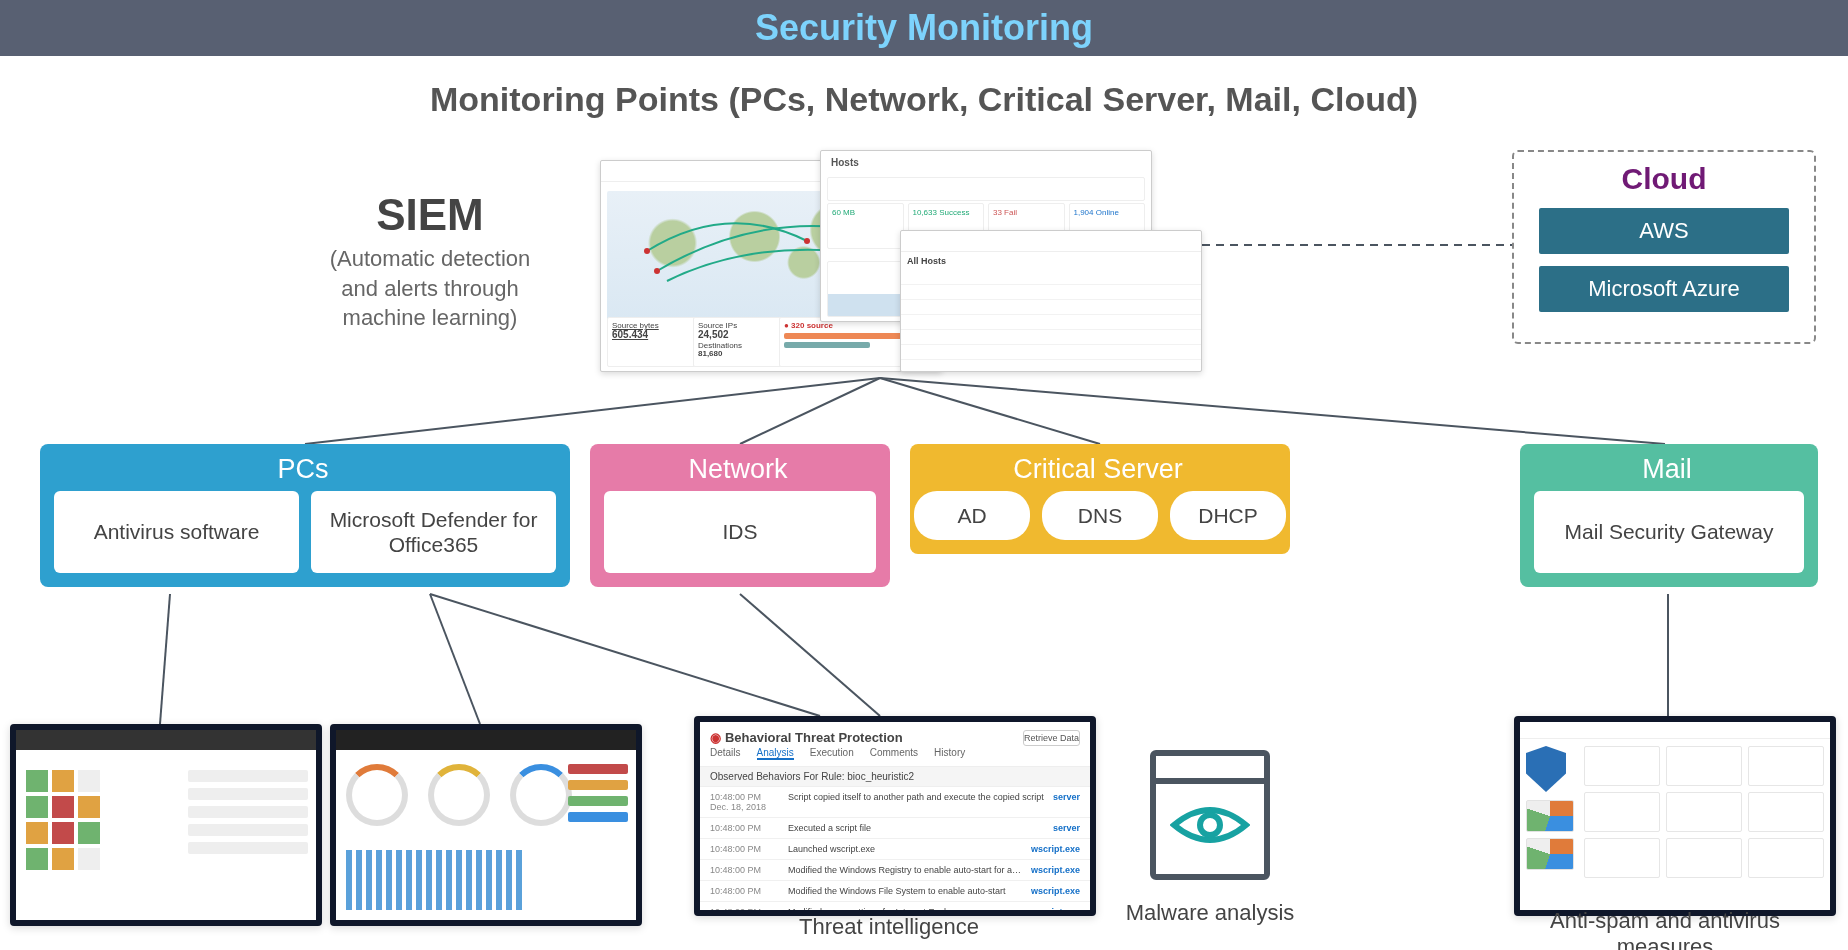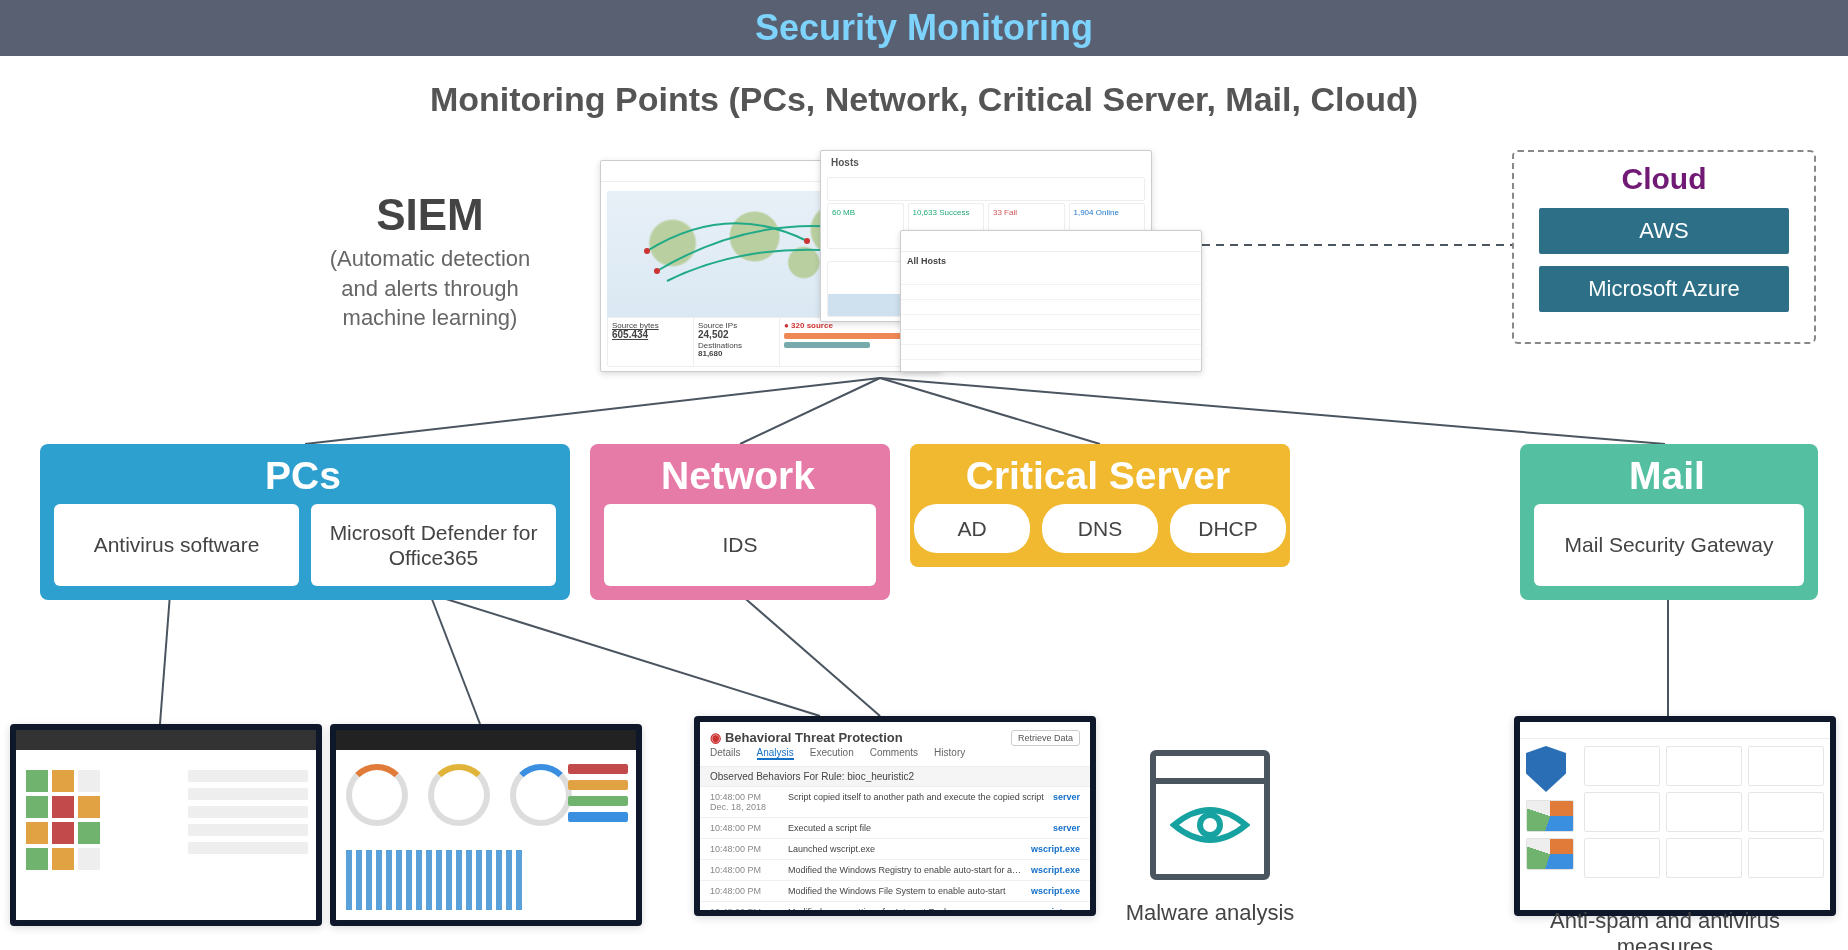--- a/index.html
+++ b/index.html
@@ -142,22 +142,22 @@
 
 
 .cat {
   position: absolute;
   top: 444px;
   border-radius: 8px;
   color: #fff;
   text-align: center;
 }
 .cat .cat-title{
-  font-size: 39px;
-  font-weight:700;
+  font-size: 27px;
+  font-weight:400;
   padding: 10px 4px 6px 0;
 }
 .cat .chips{
   display:flex;
   gap:12px;
   padding: 0 14px 14px 14px;
   justify-content:center;
 }
 .chip{
   background:#fff;
@@ -209,21 +209,21 @@
 .sc2 .legend div{height:10px; margin-bottom:6px; border-radius:2px;}
 
 .sc3 .title{font-size:13px; font-weight:600; padding:8px 10px 2px; color:#444;}
 .sc3 .tabs{display:flex; gap:16px; font-size:10px; color:#666; padding:0 10px 6px;}
 .sc3 .tabs span.active{color:#1570c8; border-bottom:2px solid #1570c8;}
 .sc3 .subt{font-size:10px; padding:4px 10px; background:#f5f5f5; border-top:1px solid #eee; border-bottom:1px solid #eee;}
 .sc3 .row{display:flex; font-size:9px; padding:5px 10px; border-bottom:1px solid #f0f0f0; gap:8px;}
 .sc3 .row .ts{width:70px; color:#888; flex:none;}
 .sc3 .row .desc{flex:1; overflow:hidden; text-overflow:ellipsis; white-space:nowrap;}
 .sc3 .row .tag{color:#1570c8; font-weight:600;}
-.sc3 .btn{position:absolute; top:8px; right:10px; font-size:9px; border:1px solid #ccc; padding:2px 6px; border-radius:3px; color:#555;}
+.sc3 .btn{position:absolute; top:8px; right:10px; font-size:9px; border:1px solid #ccc; padding:2px 0; border-radius:3px; color:#555;}
 
 .sc4 .hdrbar{height:16px; border-bottom:1px solid #eee;}
 .sc4 .left{position:absolute; left:6px; top:24px;}
 .sc4 .shield{width:40px;height:46px; background:#2a6fb5; clip-path:polygon(50% 0,100% 15%,100% 60%,50% 100%,0 60%,0 15%); margin-bottom:8px;}
 .sc4 .mini{width:46px; height:30px; border:1px solid #e2e2e2; margin-bottom:6px; background:
   conic-gradient(#e07b3a 0 25%, #3a8fe0 0 55%, #6fb36f 0 80%, #eee 0 100%); border-radius:2px;}
 .sc4 .grid{position:absolute; left:64px; top:24px; right:6px; display:grid; grid-template-columns:repeat(3,1fr); grid-auto-rows:40px; gap:6px;}
 .sc4 .grid>div{border:1px solid #e6e6e6; border-radius:2px;}
 
 .caption{
@@ -508,16 +508,17 @@
         <div class="bar"></div>
       </div>
     <div class="eye">
       <svg width="80" height="48" viewBox="0 0 80 48">
         <path d="M4 24 Q40 -6 76 24 Q40 54 4 24 Z" fill="none" stroke="#17a2a2" stroke-width="6"></path>
         <circle cx="40" cy="24" r="10" fill="none" stroke="#17a2a2" stroke-width="6"></circle>
       </svg>
     </div>
   </div>
 
+  <div class="caption cap-threat">Threat intelligence</div>
   <div class="caption cap-malware">Malware analysis</div>
   <div class="caption cap-spam">Anti-spam and antivirus measures</div>
 
 </div>
 
 </body></html>

